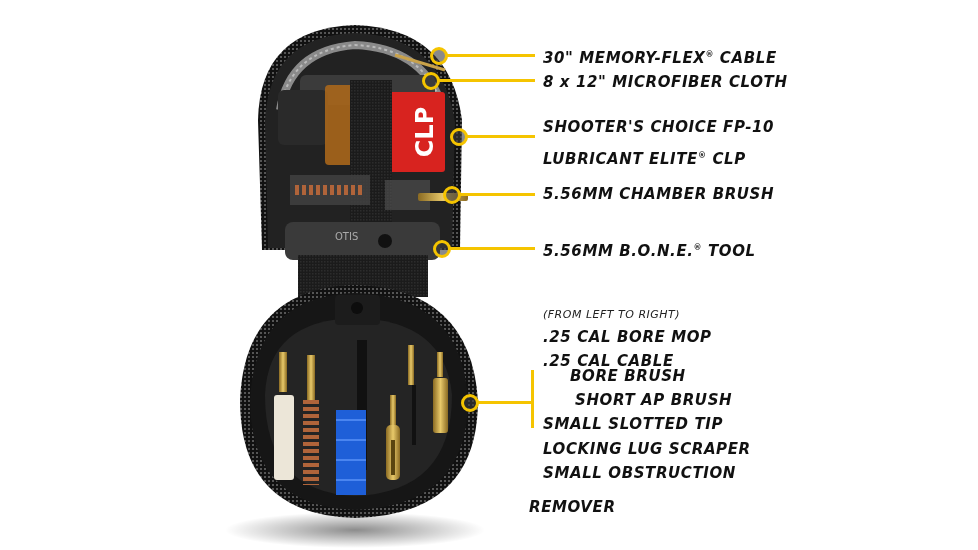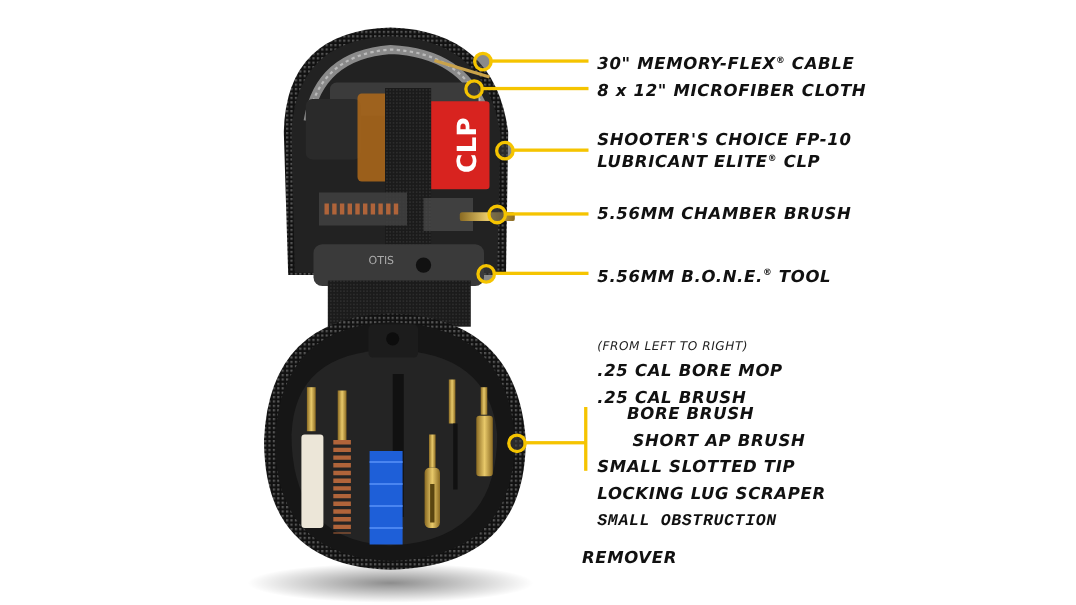--- a/index.html
+++ b/index.html
@@ -130,32 +130,32 @@
 
   <div class="label" style="left:543px;top:47px;">
     <span>30" MEMORY-FLEX</span><span class="reg">®</span><span> CABLE</span>
   </div>
   <div class="label" style="left:543px;top:75px;">
     <span>8 x 12" MICROFIBER CLOTH</span>
   </div>
   <div class="label" style="left:543px;top:120px;">
     <span>SHOOTER'S CHOICE FP-10</span>
   </div>
-  <div class="label" style="left:543px;top:136px;text-align:center;">
+  <div class="label" style="left:543px;top:148px;text-align:center;">
     <span>LUBRICANT ELITE</span><span class="reg">®</span><span> CLP</span>
   </div>
   <div class="label" style="left:543px;top:187px;">
     <span>5.56MM CHAMBER BRUSH</span>
   </div>
   <div class="label" style="left:543px;top:240px;text-align:center;">
     <span>5.56MM B.O.N.E.</span><span class="reg">®</span><span> TOOL</span>
   </div>
 
   <div class="label small" style="left:543px;top:307px;">(FROM LEFT TO RIGHT)</div>
   <div class="label" style="left:543px;top:330px;">.25 CAL BORE MOP</div>
-  <div class="label" style="left:543px;top:354px;">.25 CAL BRUSH</div>
+  <div class="label" style="left:543px;top:354px;">.25 CAL CABLE</div>
   <div class="label" style="left:543px;top:369px;margin-left:27px;">BORE BRUSH</div>
   <div class="label" style="left:575px;top:393px;">SHORT AP BRUSH</div>
   <div class="label" style="left:543px;top:417px;">SMALL SLOTTED TIP</div>
   <div class="label" style="left:543px;top:442px;">LOCKING LUG SCRAPER</div>
-  <div class="label" style="left:543px;top:466px;font-family:Liberation Mono, monospace;">SMALL OBSTRUCTION</div>
+  <div class="label" style="left:543px;top:466px;">SMALL OBSTRUCTION</div>
   <div class="label" style="left:529px;top:481px;margin-top:19px;">REMOVER</div>
 </div>
 
 </body></html>

